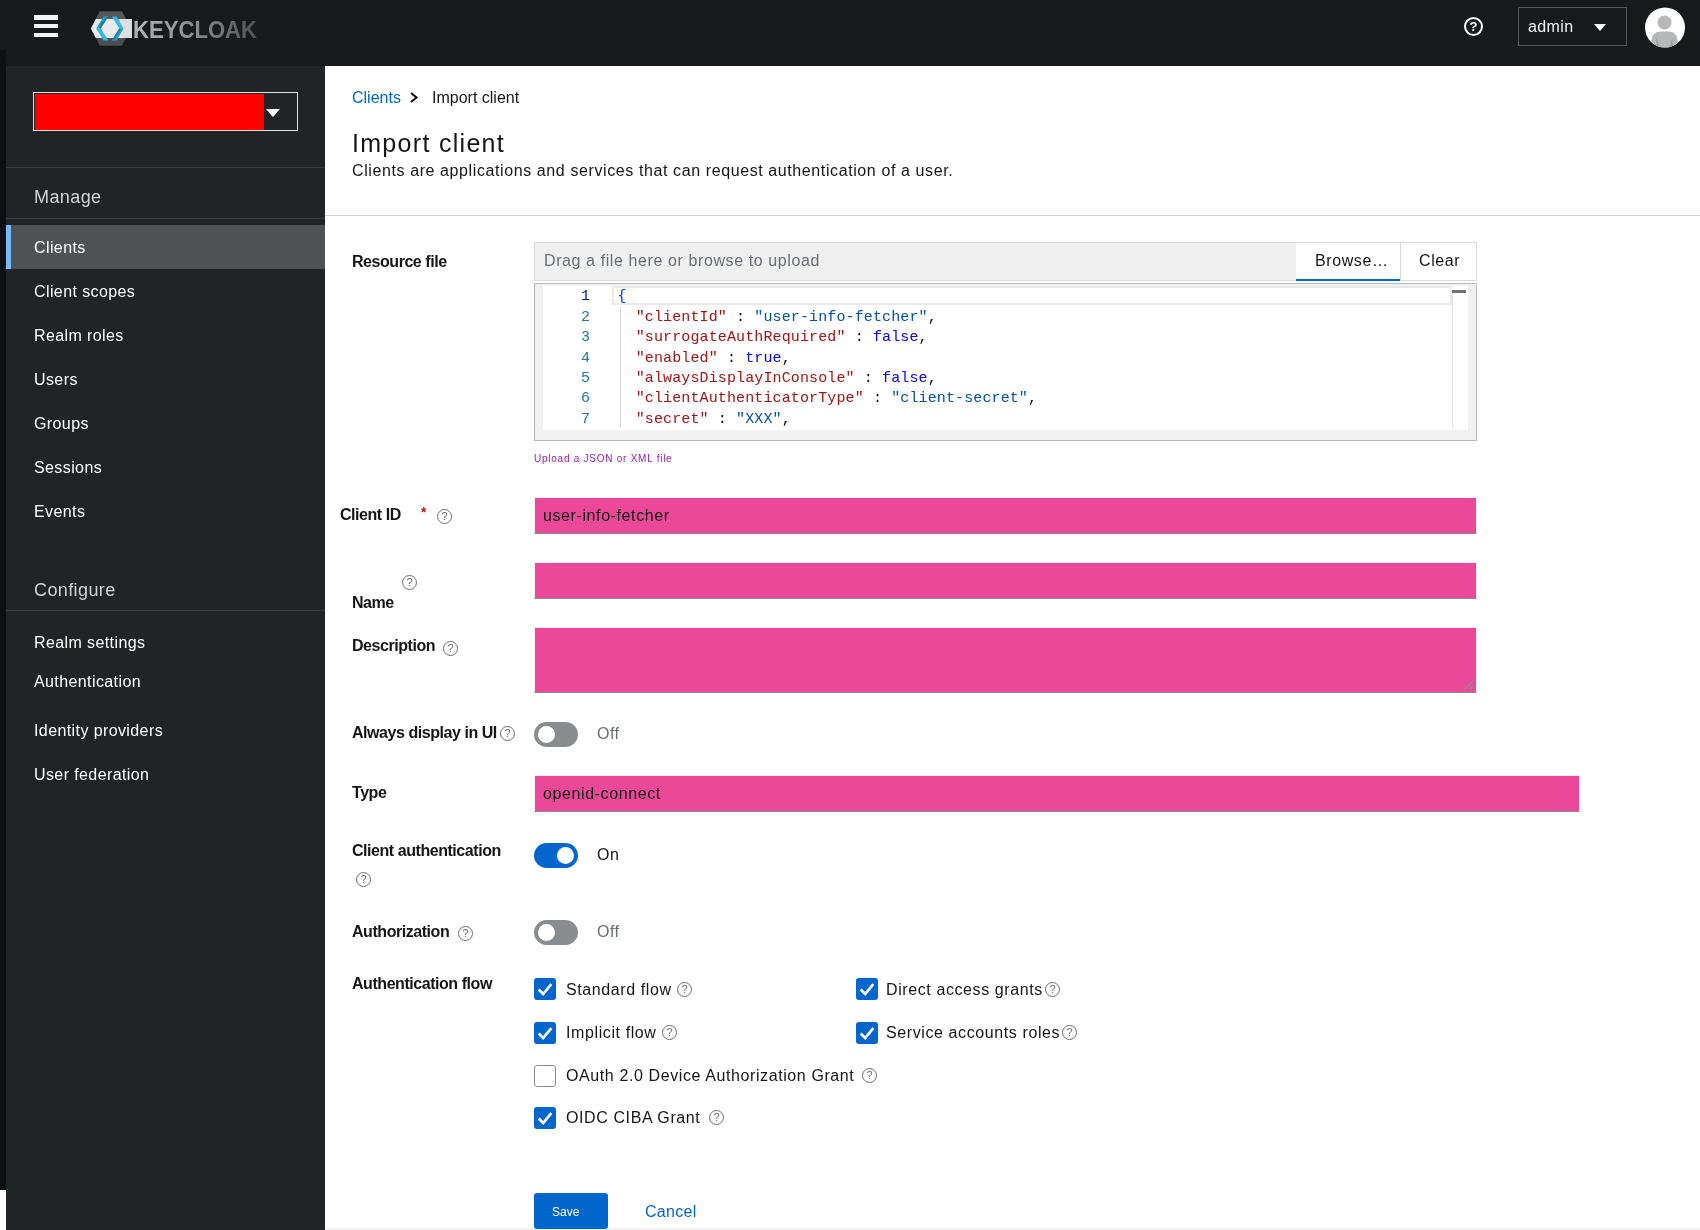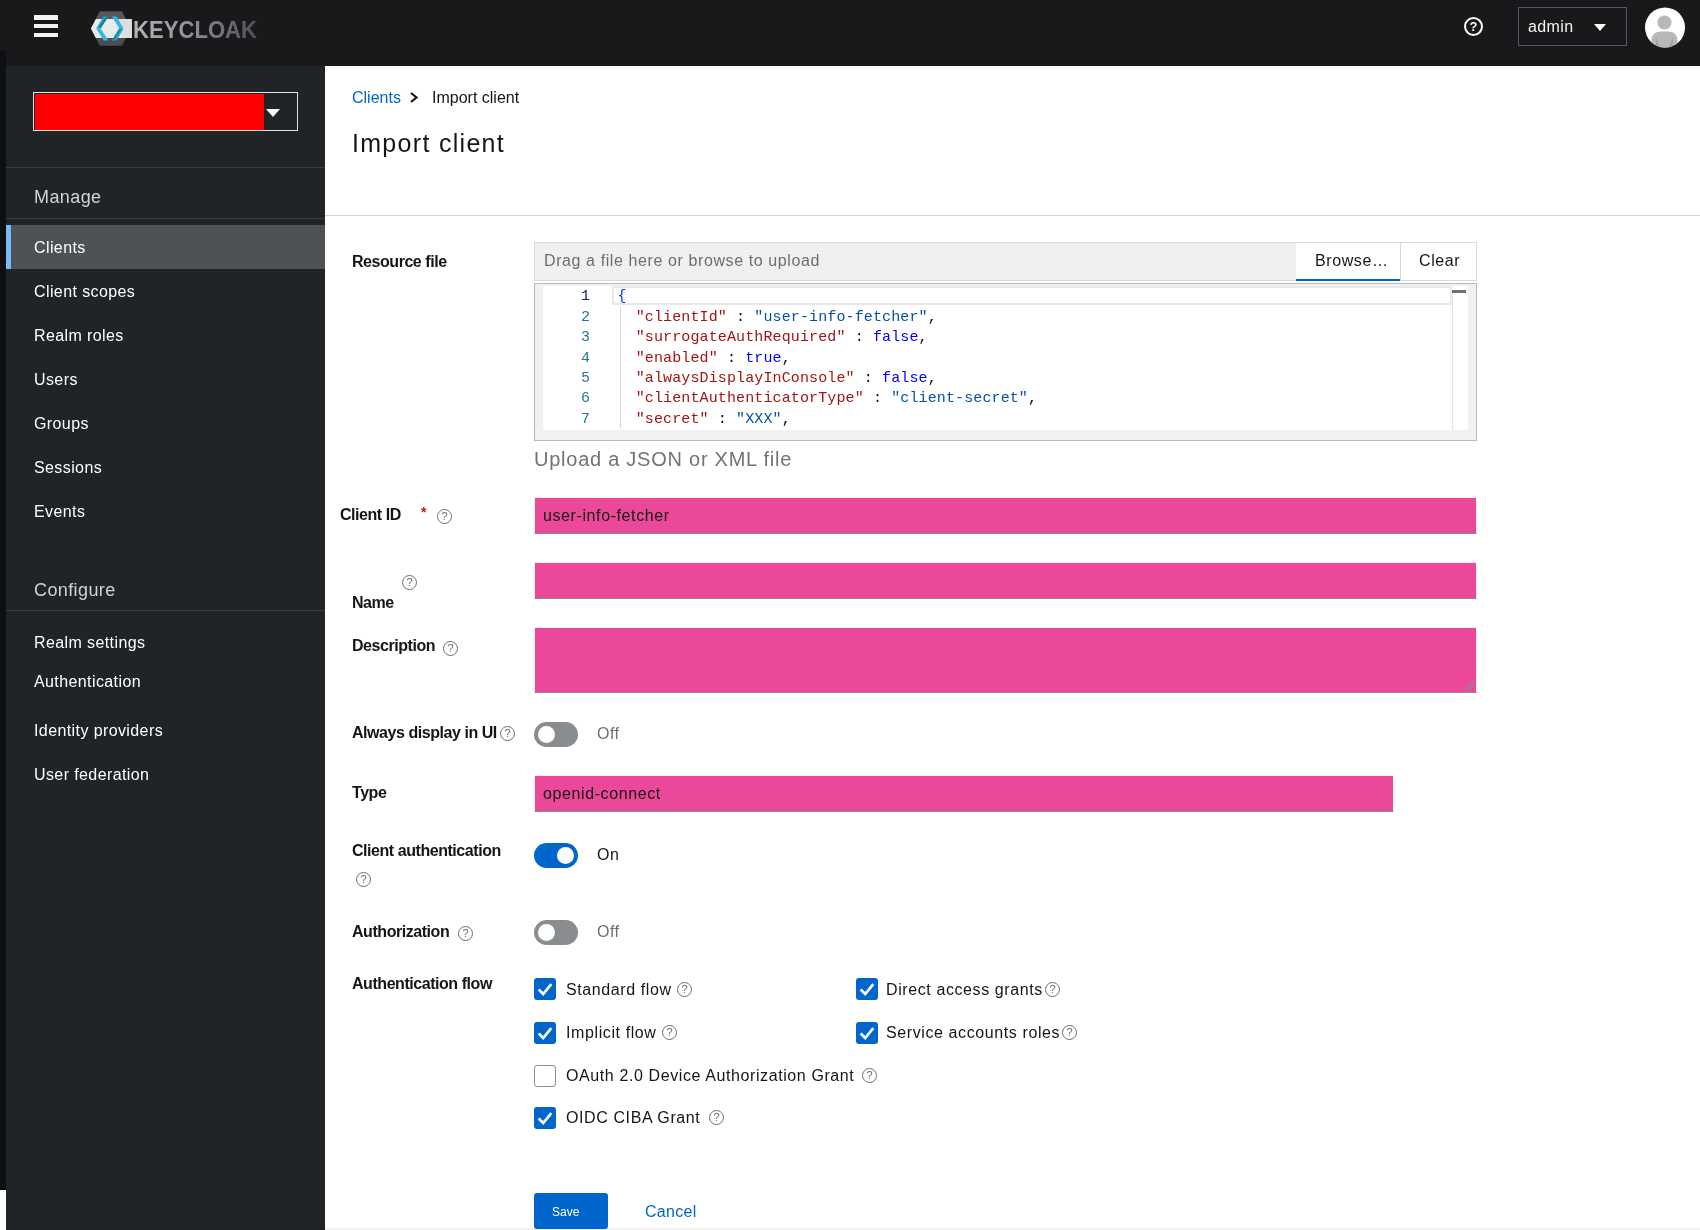--- a/index.html
+++ b/index.html
@@ -106,20 +106,21 @@
   <div class="navitem" style="top:722px;">Identity providers</div>
   <div class="navitem" style="top:766px;">User federation</div>
 
   <div class="txt" style="left:352px;top:89px;color:#0066cc;letter-spacing:0;">Clients</div>
   <svg class="abs" style="left:409px;top:92px;" width="10" height="11" viewBox="0 0 10 11">
       <path d="M2 1 L7.5 5.5 L2 10" fill="none" stroke="#151515" stroke-width="2.2"></path>
     </svg>
   <div class="txt" style="left:432px;top:89px;letter-spacing:0;">Import client</div>
 
   <div class="abs" style="left:352px;top:129px;font-size:25px;font-weight:400;color:#151515;line-height:28px;letter-spacing:1.3px;">Import client</div>
+  <div class="txt" style="left:352px;top:162px;">Clients are applications and services that can request authentication of a user.</div>
 
   <div class="abs" style="left:325px;top:214.5px;width:1375px;height:1px;background:#d2d2d2;"></div>
 
   <div class="lbl" style="left:352px;top:253px;">Resource file</div>
 
   <div class="abs" style="left:534px;top:241.5px;width:943px;height:39px;border:1px solid #d9d9d9;background:#fff;"></div>
   <div class="abs" style="left:535px;top:242.5px;width:761px;height:37px;background:#f0f0f0;"></div>
   <div class="abs" style="left:544px;top:252px;font-size:16px;color:#6a6e73;line-height:18px;letter-spacing:0.6px;">Drag a file here or browse to upload</div>
   <div class="abs" style="left:1400px;top:242.5px;width:1px;height:37px;background:#d9d9d9;"></div>
   <div class="abs" style="left:1296px;top:278.5px;width:104px;height:2px;background:#0066cc;"></div>
@@ -144,21 +145,21 @@
   <div class="ln" style="top:389.4px;">6</div>
   <div class="ln" style="top:409.9px;">7</div>
   <div class="cl" style="top:287.2px;"><span style="color:#0431fa;">{</span></div>
   <div class="cl" style="top:307.6px;">  <span style="color:#a31515;">"clientId"</span> : <span style="color:#0451a5;">"user-info-fetcher"</span>,</div>
   <div class="cl" style="top:328.1px;">  <span style="color:#a31515;">"surrogateAuthRequired"</span> : <span style="color:#0000ff;">false</span>,</div>
   <div class="cl" style="top:348.5px;">  <span style="color:#a31515;">"enabled"</span> : <span style="color:#0000ff;">true</span>,</div>
   <div class="cl" style="top:369.0px;">  <span style="color:#a31515;">"alwaysDisplayInConsole"</span> : <span style="color:#0000ff;">false</span>,</div>
   <div class="cl" style="top:389.4px;">  <span style="color:#a31515;">"clientAuthenticatorType"</span> : <span style="color:#0451a5;">"client-secret"</span>,</div>
   <div class="cl" style="top:409.9px;">  <span style="color:#a31515;">"secret"</span> : <span style="color:#0451a5;">"XXX"</span>,</div>
 
-  <div class="abs" style="left:534px;top:451px;font-size:20px;color:#737373;line-height:16px;letter-spacing:0.75px;">Upload a JSON or XML file</div>
+  <div class="abs" style="left:534px;top:451px;font-size:10px;color:#a21caf;line-height:16px;letter-spacing:0.75px;">Upload a JSON or XML file</div>
 
   <div class="lbl" style="left:340px;top:506px;">Client ID</div>
   <div class="abs" style="left:421px;top:504px;color:#c9190b;font-size:14px;font-weight:bold;">*</div>
   <div class="help" style="left:437px;top:509px;">?</div>
   <div class="input" style="left:534px;top:497px;width:943px;height:37px;">
       <span>user-info-fetcher</span>
     </div>
 
   <div class="lbl" style="left:352px;top:594px;">Name</div>
   <div class="help" style="left:402px;top:575px;">?</div>
@@ -172,21 +173,21 @@
     </svg>
 
   <div class="lbl" style="left:352px;top:724px;">Always display in UI</div>
   <div class="help" style="left:500px;top:726px;">?</div>
   <div class="toggle" style="left:534px;top:722px;background:#8a8d90;">
       <div class="knob" style="left:4px;"></div>
     </div>
   <div class="abs" style="left:597px;top:725px;font-size:16px;color:#6a6e73;line-height:18px;letter-spacing:0.5px;">Off</div>
 
   <div class="lbl" style="left:352px;top:784px;">Type</div>
-  <div class="input" style="left:534px;top:775px;width:860px;height:37px;">
+  <div class="input" style="left:534px;top:775px;width:1046px;height:37px;">
       <span>openid-connect</span>
     </div>
 
   <div class="lbl" style="left:352px;top:842px;">Client authentication</div>
   <div class="help" style="left:356px;top:872px;">?</div>
   <div class="toggle" style="left:534px;top:843px;background:#0066cc;">
       <div class="knob" style="right:4px;"></div>
     </div>
   <div class="abs" style="left:597px;top:846px;font-size:16px;color:#151515;line-height:18px;letter-spacing:0.5px;">On</div>
 

